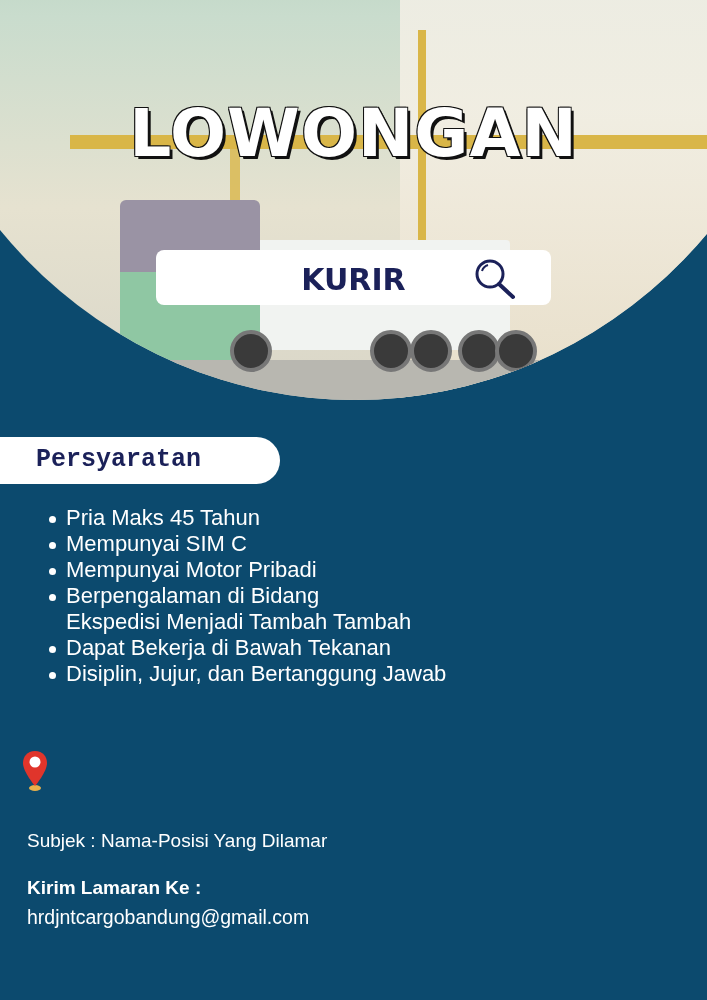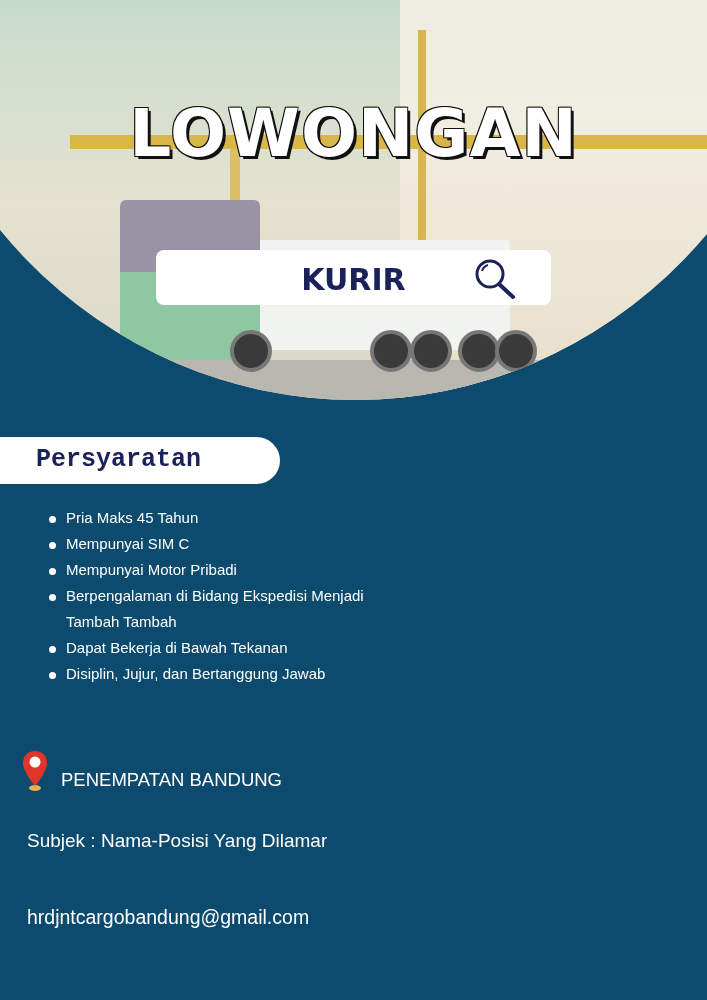--- a/index.html
+++ b/index.html
@@ -15,21 +15,21 @@
   .wheel{position:absolute;width:34px;height:34px;border-radius:50%;background:#3a3a3a;border:4px solid #777;}
   .road{position:absolute;background:#b8b7b0;}
   .title{position:absolute;left:0;width:707px;text-align:center;color:#fff;font-weight:bold;font-size:66px;letter-spacing:1px;
          text-shadow:3px 3px 0 #111, -1px -1px 0 #111, 1px -1px 0 #111, -1px 1px 0 #111;font-family:"DejaVu Sans",sans-serif;}
   .search-box{position:absolute;left:156px;top:250px;width:395px;height:55px;background:#fff;border-radius:8px;}
   .search-text{position:absolute;left:0;right:0;top:12px;text-align:center;color:#1b2159;font-weight:bold;font-size:30px;font-family:"DejaVu Sans",sans-serif;}
   .search-icon{position:absolute;left:472px;top:256px;width:46px;height:46px;}
   .pill{position:absolute;left:0;top:437px;width:280px;height:47px;background:#fff;border-radius:0 24px 24px 0;}
   .pill-text{position:absolute;left:36px;top:8px;color:#1b2159;font-weight:bold;font-size:25px;font-family:Liberation Mono, monospace;}
   ul.reqs{position:absolute;left:66px;top:505px;margin:0;padding:0;list-style:none;width:400px;}
-  ul.reqs li{position:relative;color:#fff;font-size:15px;line-height:26px;padding-left:0;}
+  ul.reqs li{position:relative;color:#fff;font-size:22px;line-height:26px;padding-left:0;}
   ul.reqs li::before{content:"";position:absolute;left:-17px;top:11px;width:7px;height:7px;border-radius:50%;background:#fff;}
   .pin{position:absolute;left:22px;top:750px;width:26px;height:42px;}
   .placement{position:absolute;left:61px;top:769px;color:#fff;font-size:18.5px;}
   .subject{position:absolute;left:27px;top:830px;color:#fff;font-size:19px;}
   .send-label{position:absolute;left:27px;top:877px;color:#fff;font-size:19px;font-weight:bold;}
   .email{position:absolute;left:27px;top:906px;color:#fff;font-size:19.5px;}
 </style>
 </head>
 <body>
 
@@ -73,17 +73,17 @@
     <li style="width:350px;">Berpengalaman di Bidang Ekspedisi Menjadi Tambah Tambah</li>
     <li>Dapat Bekerja di Bawah Tekanan</li>
     <li>Disiplin, Jujur, dan Bertanggung Jawab</li>
   </ul>
 
   <svg class="pin" viewBox="0 0 26 42">
     <ellipse cx="13" cy="38" rx="6" ry="3" fill="#e8b04a"></ellipse>
     <path d="M13 1 C5 1 1 7 1 13 C1 22 13 36 13 36 C13 36 25 22 25 13 C25 7 21 1 13 1 Z" fill="#e0352b"></path>
     <circle cx="13" cy="12" r="5.5" fill="#fff"></circle>
   </svg>
-  <div class="placement">PENEMPATAN BANDUNG</div>
 
   <div class="subject">Subjek : Nama-Posisi Yang Dilamar</div>
+  <div class="send-label">Kirim Lamaran Ke :</div>
   <div class="email">hrdjntcargobandung@gmail.com</div>
 </div>
 
 </body></html>

